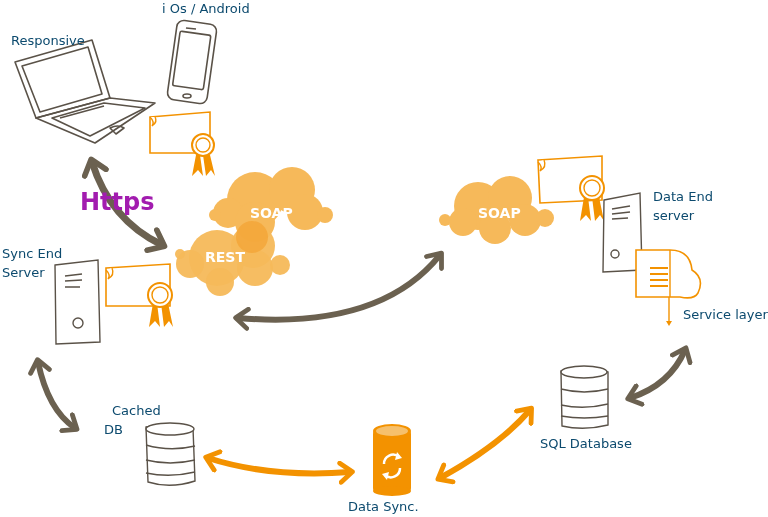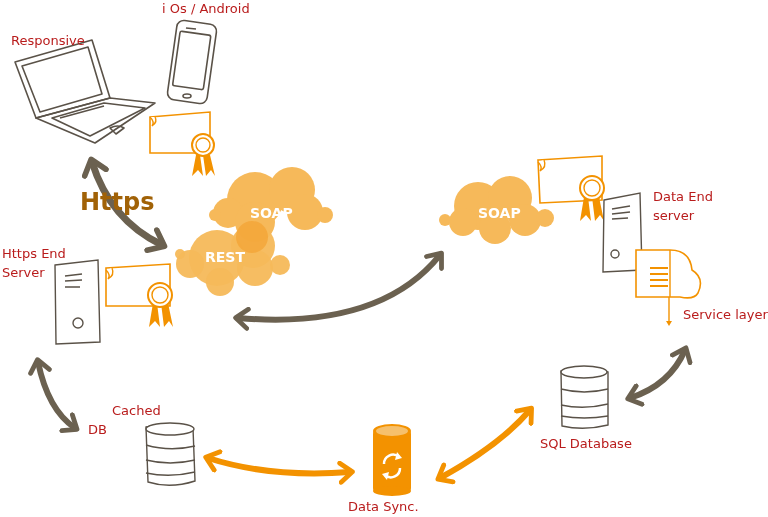--- a/index.html
+++ b/index.html
@@ -1,20 +1,20 @@
 <!DOCTYPE html>
 <html><head>
 <meta charset="utf-8">
 <style>
   html, body { margin: 0; padding: 0; background: #ffffff; }
   body { width: 768px; height: 517px; overflow: hidden; position: relative; font-family: "DejaVu Sans", sans-serif; }
   #canvas { position: absolute; left: 0; top: 0; width: 768px; height: 517px; }
-  .lbl { position: absolute; color: #b91c1c; font-size: 13px; line-height: 17px; white-space: nowrap; font-family: "DejaVu Sans", sans-serif; }
+  .lbl { position: absolute; color: #0c4a6e; font-size: 13px; line-height: 17px; white-space: nowrap; font-family: "DejaVu Sans", sans-serif; }
   .cloud-text { font-family: "DejaVu Sans", sans-serif; font-weight: bold; fill: #ffffff; font-size: 14px; }
-  .https { position: absolute; font-family: "DejaVu Sans", sans-serif; font-weight: bold; font-size: 24px; color: #a16207; }
+  .https { position: absolute; font-family: "DejaVu Sans", sans-serif; font-weight: bold; font-size: 24px; color: #a21caf; }
 </style>
 </head>
 <body>
 
 <svg id="canvas" viewBox="0 0 768 517">
   <defs>
     <marker id="ahDark" viewBox="0 0 10 10" refX="5" refY="5" markerWidth="4" markerHeight="4" orient="auto-start-reverse">
       <path d="M1,1 L6,5 L1,9" fill="none" stroke="#6b6150" stroke-width="2" stroke-linecap="round" stroke-linejoin="round"></path>
     </marker>
     <marker id="ahOrange" viewBox="0 0 10 10" refX="5" refY="5" markerWidth="4" markerHeight="4" orient="auto-start-reverse">
@@ -153,21 +153,21 @@
     <path d="M387,480 L382,474 L389,472 Z" fill="#fff"></path>
   </g>
 
   <path d="M208,458 Q270,478 350,472" fill="none" stroke="#f39200" stroke-width="6" stroke-linecap="round" marker-start="url(#ahOrange)" marker-end="url(#ahOrange)"></path>
   <path d="M440,478 Q500,445 530,410" fill="none" stroke="#f39200" stroke-width="6" stroke-linecap="round" marker-start="url(#ahOrange)" marker-end="url(#ahOrange)"></path>
 </svg>
 
 <div class="lbl" style="left:11px;top:32px;">Responsive</div>
 <div class="lbl" style="left:162px;top:0px;">i Os / Android</div>
 <div class="https" style="left:80px;top:188px;">Https</div>
-<div class="lbl" style="left:2px;top:245px;">Https End</div>
+<div class="lbl" style="left:2px;top:245px;">Sync End</div>
 <div class="lbl" style="left:2px;top:264px;">Server</div>
 <div class="lbl" style="left:653px;top:188px;">Data End</div>
 <div class="lbl" style="left:653px;top:207px;">server</div>
 <div class="lbl" style="left:683px;top:306px;">Service layer</div>
 <div class="lbl" style="left:99px;top:402px;margin-left:13px;">Cached</div>
-<div class="lbl" style="left:88px;top:421px;">DB</div>
+<div class="lbl" style="left:104px;top:421px;">DB</div>
 <div class="lbl" style="left:540px;top:435px;">SQL Database</div>
 <div class="lbl" style="left:348px;top:498px;">Data Sync.</div>
 
 </body></html>

